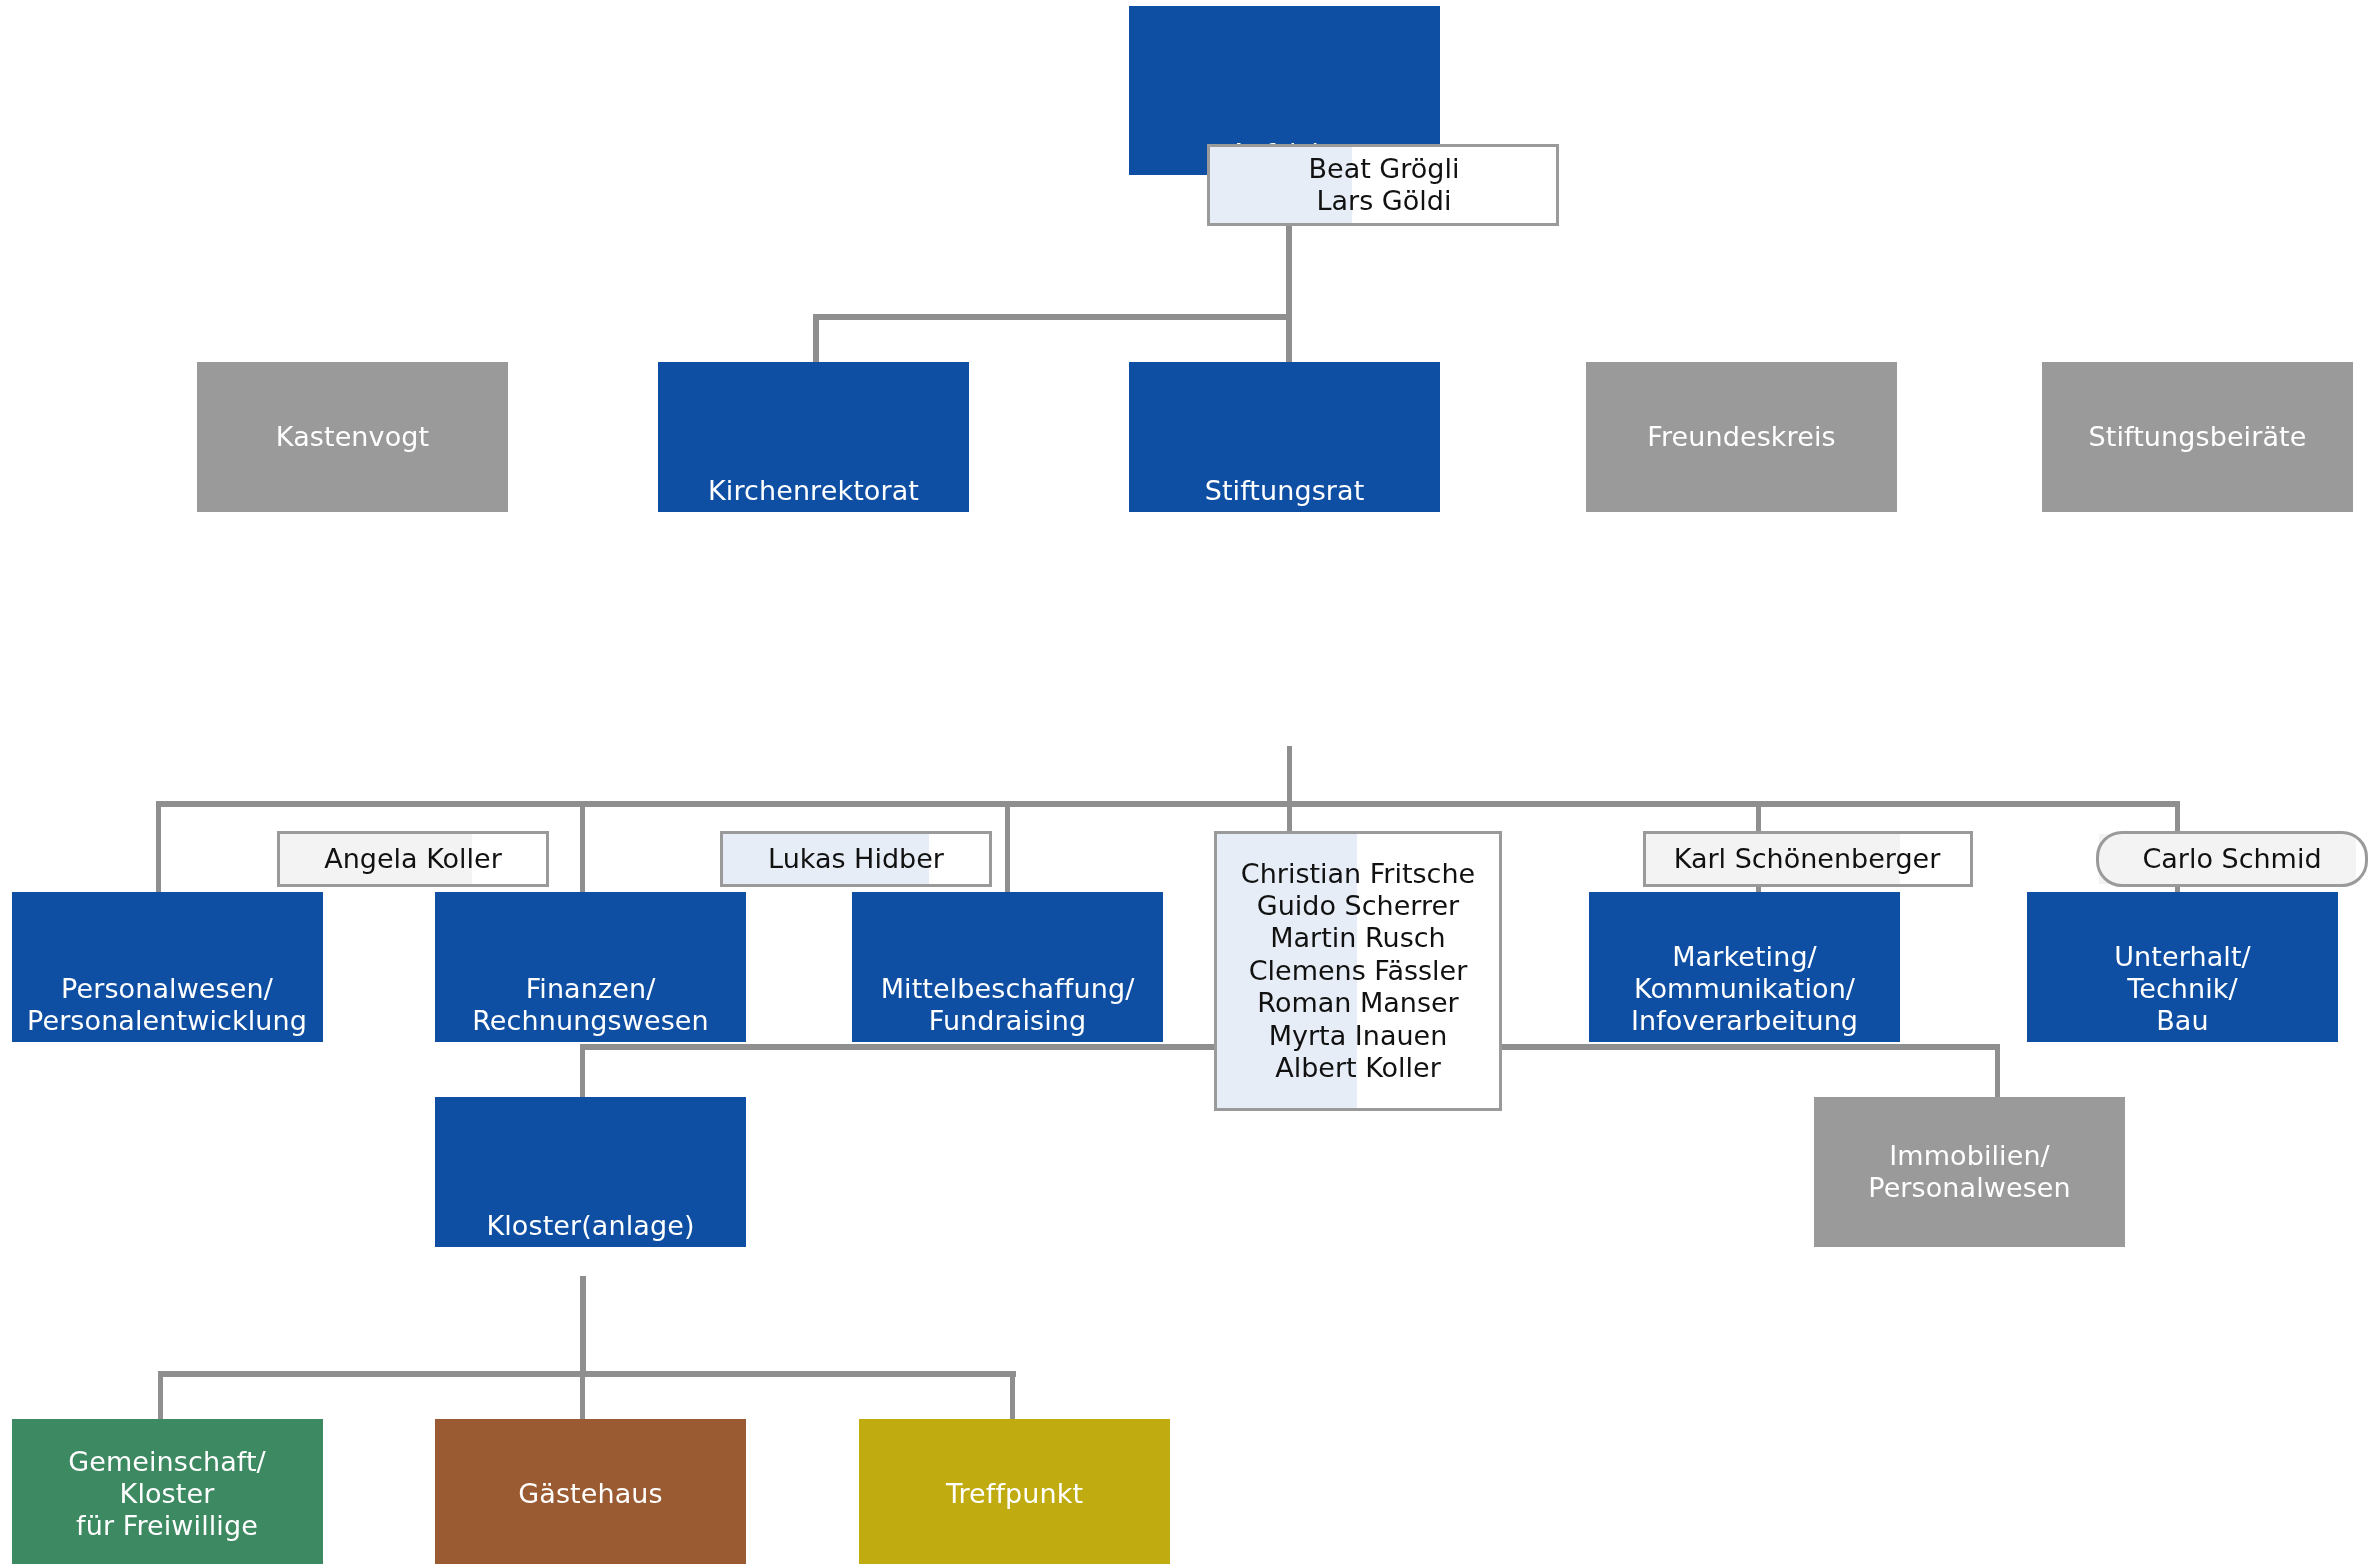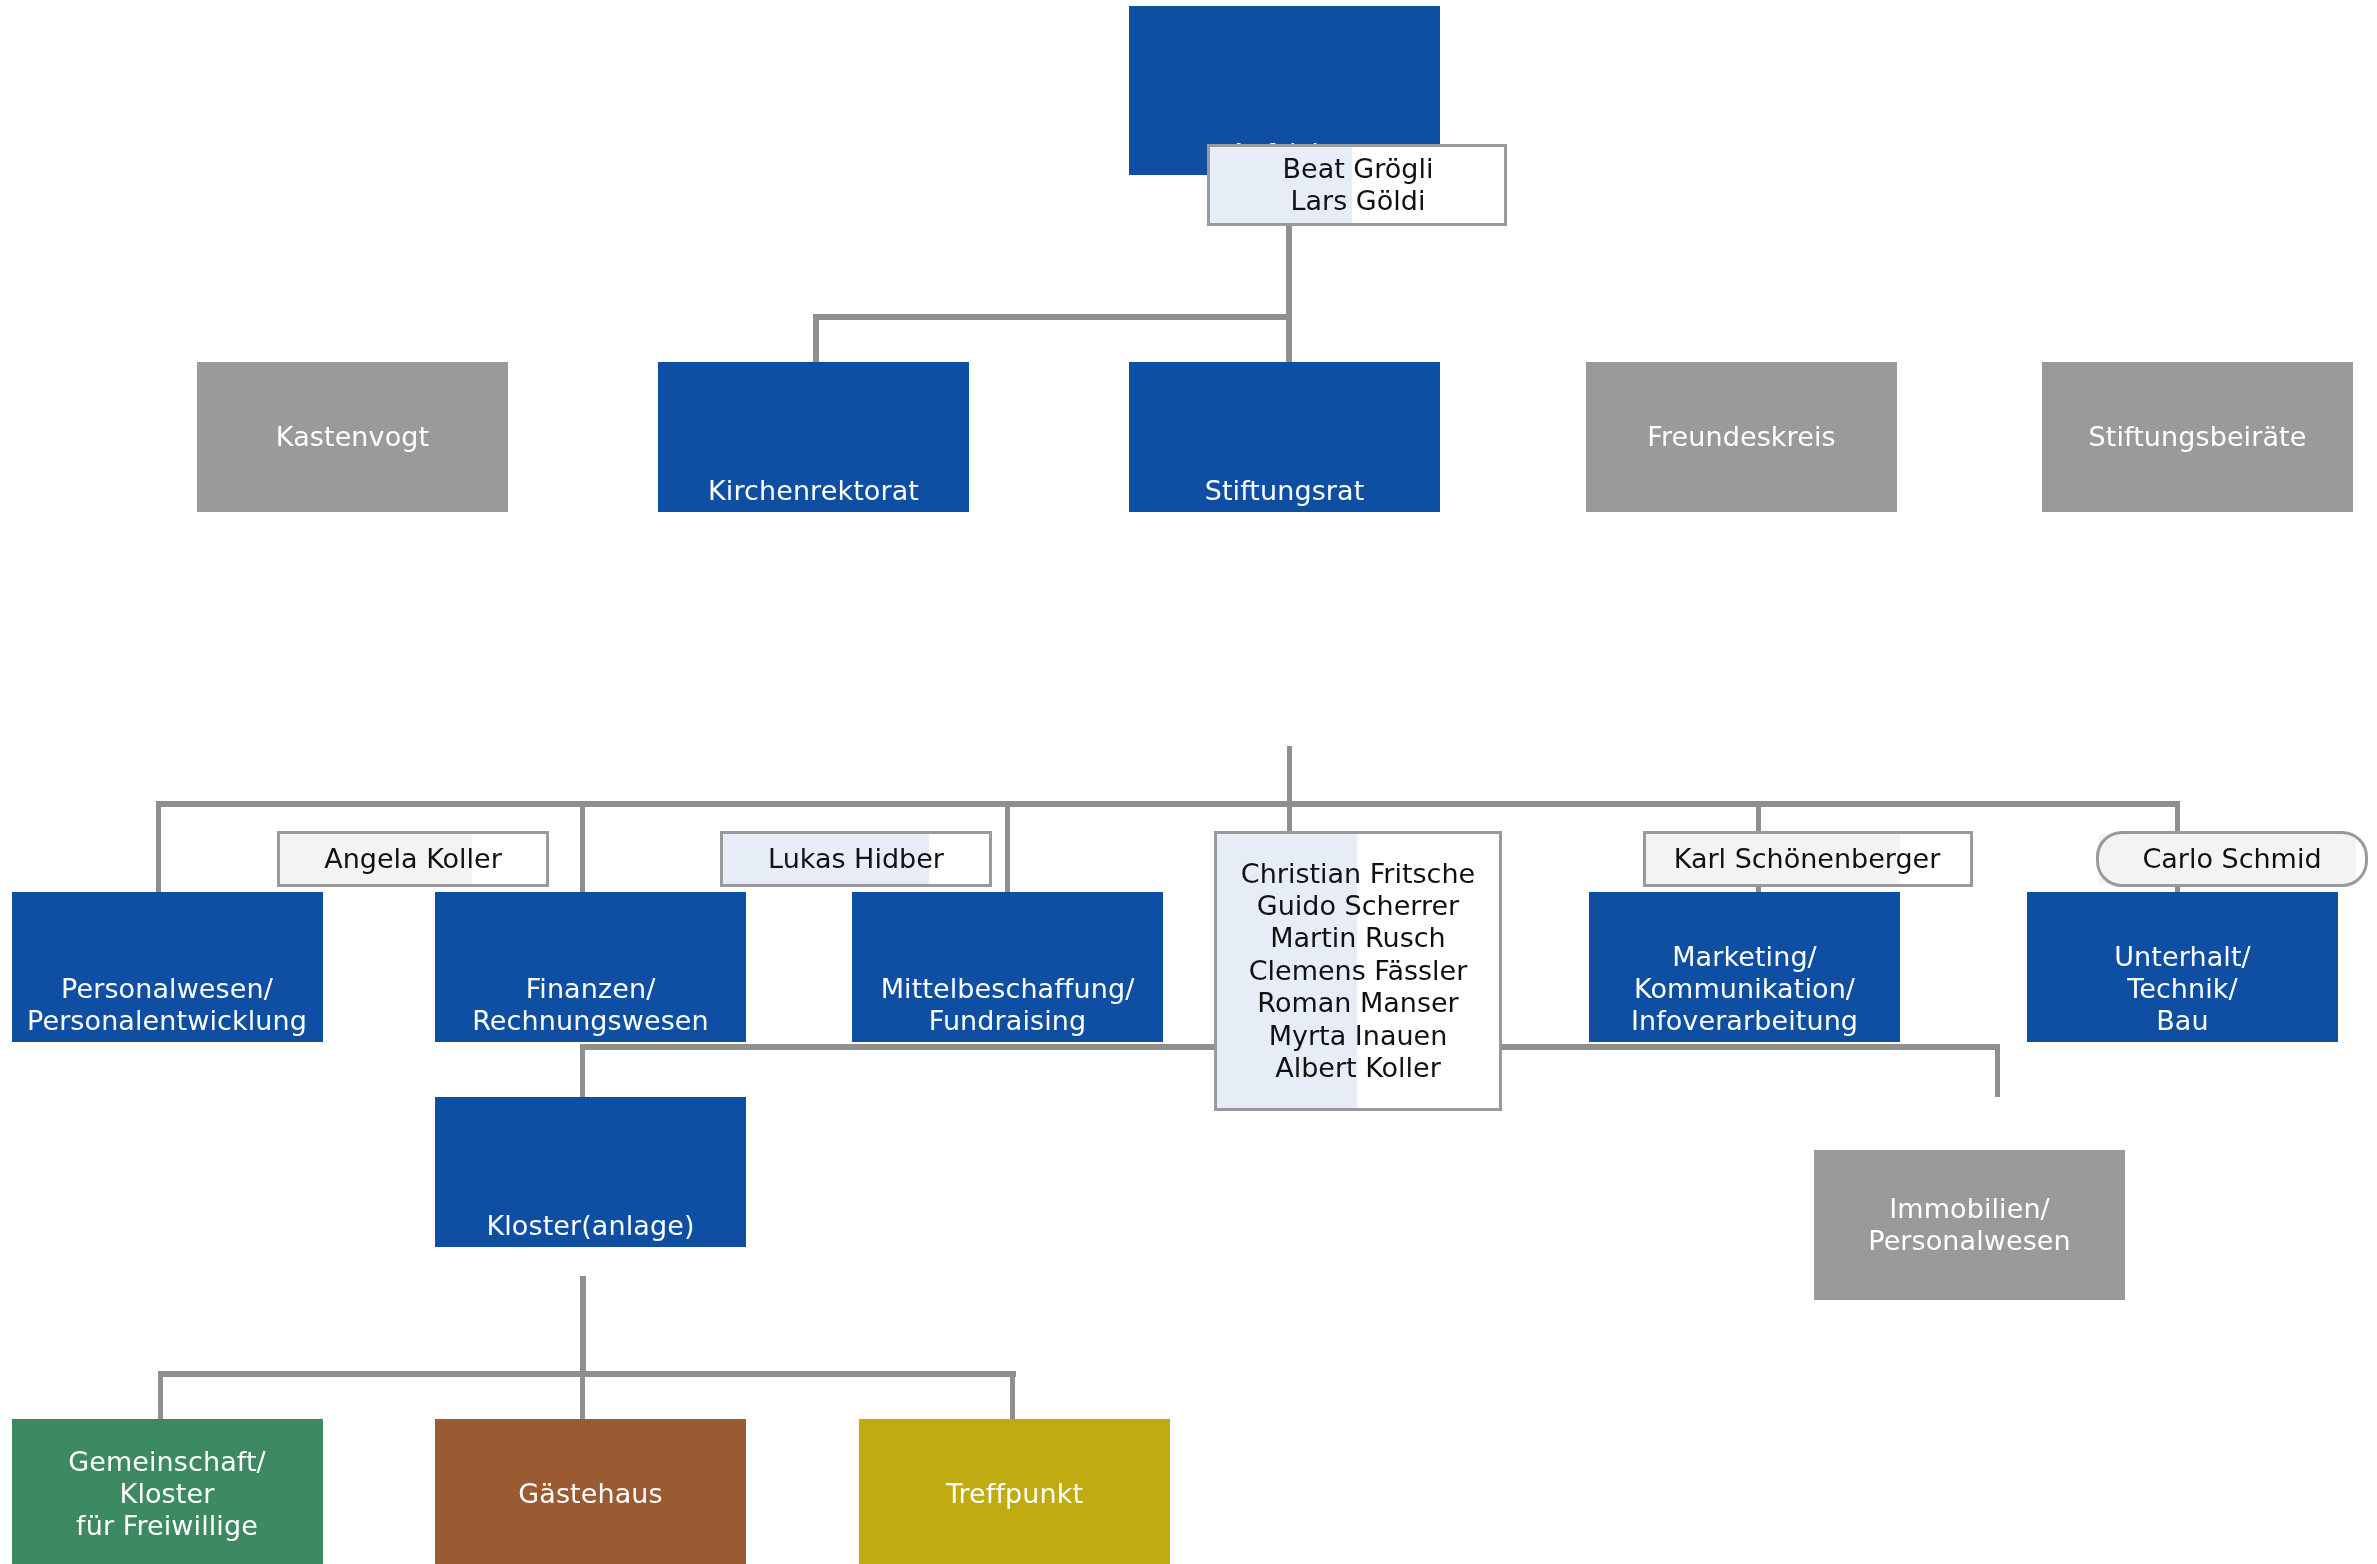--- a/index.html
+++ b/index.html
@@ -102,21 +102,21 @@
   <div class="conn v" style="left:158px;top:1371px;width:5.3px;height:50px;"></div>
   <div class="conn v" style="left:580px;top:1371px;width:5.3px;height:50px;"></div>
   <div class="conn v" style="left:1010px;top:1371px;width:5.3px;height:50px;"></div>
 
   <div class="unit" style="left:1129px;top:6.2px;width:311px;height:169px;">
     <div class="head blue" style="width:311px;height:169px;">
       <span>
           <span class="hl">Aufsicht</span>
         </span>
     </div>
-    <div class="plate" style="left:78px;top:138px;width:300px;height:82px;padding-left:16px;">
+    <div class="plate" style="left:78px;top:138px;width:352px;height:82px;padding-left:16px;">
       <span class="veil blue" style="width:142px;"></span>
       <span class="ln">Beat Grögli</span>
       <span class="ln">Lars Göldi</span>
     </div>
   </div>
 
   <div class="unit" style="left:197px;top:362px;width:311px;height:150px;">
     <div class="head grey" style="width:311px;height:150px;text-align:center;">
       <span>
           <span class="hl">Kastenvogt</span>
@@ -236,21 +236,21 @@
 
   <div class="unit" style="left:435px;top:1097px;width:311px;height:150px;">
     <div class="head blue" style="width:311px;height:150px;">
       <span>
           <span class="hl">Kloster(anlage)</span>
         </span>
     </div>
 
   </div>
 
-  <div class="unit" style="left:1814px;top:1150px;width:311px;height:150px;">
+  <div class="unit" style="left:1814px;top:1097px;width:311px;height:150px;">
     <div class="head grey" style="width:311px;height:150px;">
       <span>
         <span class="hl">Immobilien/</span>
         <span class="hl">Personalwesen</span>
       </span>
     </div>
 
   </div>
 
   <div class="unit" style="left:11.5px;top:1419px;width:311px;height:150px;">

